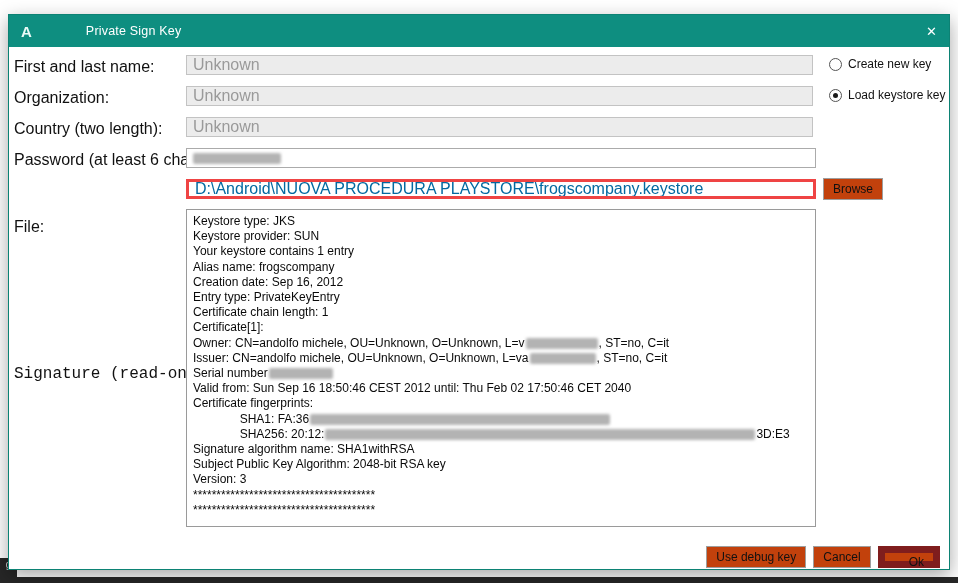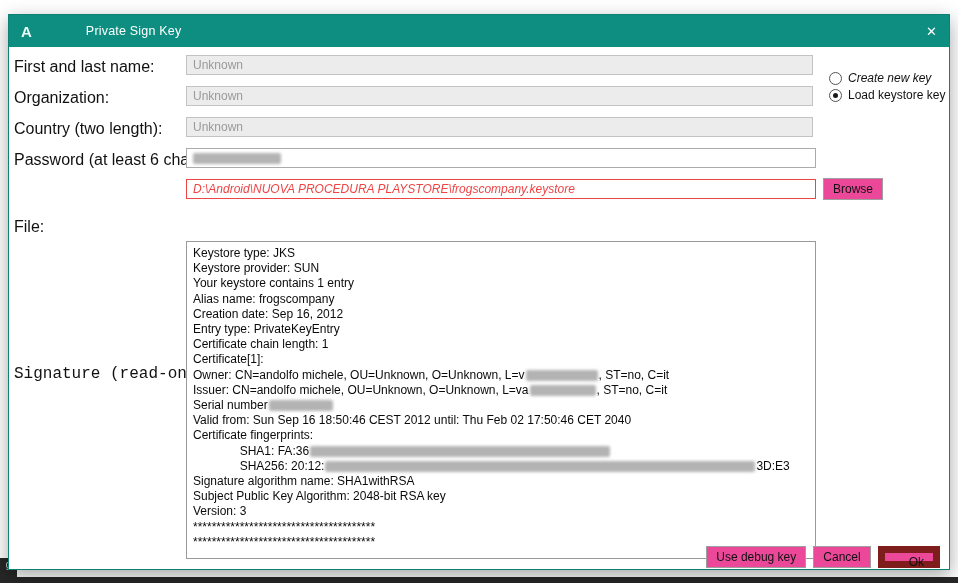--- a/index.html
+++ b/index.html
@@ -32,52 +32,52 @@
   .title-icon { font-weight: bold; font-size: 15px; margin-right: 10px; color: #eafaf7; }
   .title-text { font-size: 12.5px; letter-spacing: .2px; padding-left: 44px; }
   .close-btn { margin-left: auto; font-size: 13px; width: 34px; text-align: right; cursor: pointer; }
 
   .dlg-body { position: relative; height: 522px; background: #ffffff; }
 
   .flabel { position: absolute; left: 5px; font-size: 16px; color: #111111; white-space: nowrap; }
 
   .txt {
     position: absolute; height: 20px;
-    font-family: "Liberation Sans", sans-serif; font-size: 12px;
+    font-family: "Liberation Sans", sans-serif; font-size: 16px;
     padding: 0 6px;
   }
   .txt-disabled { background: #ececec; border: 1px solid #c3c3c3; color: #9a9a9a; }
-  .txt-active  { background: #ffffff; border: 1px solid #ef4444; color: #ef4444; font-style: italic; }
+  .txt-active  { background: #ffffff; border: 3px solid #ef4444; color: #0369a1; }
 
   .pwd {
     position: absolute; left: 177px; top: 101px; width: 630px; height: 20px;
     background: #ffffff; border: 1px solid #ababab;
     display: flex; align-items: center; padding: 0 5px; cursor: text;
   }
 
   .redact {
     display: inline-block; height: 11px; background: #b3b3b3;
     border-radius: 2px; filter: blur(1.6px); vertical-align: middle;
     margin: 0 1px;
   }
   .pwd .redact { width: 88px; }
 
   .btn {
-    background: #ec4899; border: 1px solid #9e9e9e; color: #111111;
+    background: #c2410c; border: 1px solid #9e9e9e; color: #111111;
     font-family: "Liberation Sans", sans-serif; font-size: 12px;
     padding: 2px 9px; height: 22px; cursor: pointer;
   }
   .browse { position: absolute; left: 814px; top: 131px; }
 
   .sigbox {
     position: absolute; left: 177px; top: 162px; width: 630px; height: 318px;
     border: 1px solid #9a9a9a; background: #ffffff;
     padding: 4px 6px; overflow: hidden;
     font-size: 12px; line-height: 15.2px; color: #0a0a0a;
-    white-space: pre; tab-size: 14; margin-top: 32px;
+    white-space: pre; tab-size: 14;
   }
   .sig-line { white-space: pre; }
 
   .radio-row {
     position: absolute; left: 820px; display: flex; align-items: center; gap: 6px;
     font-size: 12px; color: #111111; cursor: pointer; white-space: nowrap;
   }
   .radio-dot {
     width: 13px; height: 13px; min-width: 13px;
     border: 1px solid #555555; border-radius: 50%; background: #ffffff; position: relative;
@@ -119,21 +119,21 @@
 
     <div class="pwd">
       <span class="redact"></span>
     </div>
 
     <input class="txt txt-active" style="left: 177px; top: 132px; width: 630px;" value="D:\Android\NUOVA PROCEDURA PLAYSTORE\frogscompany.keystore">
     <button class="btn browse">Browse</button>
 
     <div class="sigbox"><div class="sig-line">Keystore type: JKS</div><div class="sig-line">Keystore provider: SUN</div><div class="sig-line">Your keystore contains 1 entry</div><div class="sig-line">Alias name: frogscompany</div><div class="sig-line">Creation date: Sep 16, 2012</div><div class="sig-line">Entry type: PrivateKeyEntry</div><div class="sig-line">Certificate chain length: 1</div><div class="sig-line">Certificate[1]:</div><div class="sig-line">Owner: CN=andolfo michele, OU=Unknown, O=Unknown, L=v<span class="redact" style="width: 72px;"></span>, ST=no, C=it</div><div class="sig-line">Issuer: CN=andolfo michele, OU=Unknown, O=Unknown, L=va<span class="redact" style="width: 66px;"></span>, ST=no, C=it</div><div class="sig-line">Serial number<span class="redact" style="width: 64px;"></span></div><div class="sig-line">Valid from: Sun Sep 16 18:50:46 CEST 2012 until: Thu Feb 02 17:50:46 CET 2040</div><div class="sig-line">Certificate fingerprints:</div><div class="sig-line">	SHA1: FA:36<span class="redact" style="width: 300px;"></span></div><div class="sig-line">	SHA256: 20:12:<span class="redact" style="width: 430px;"></span>3D:E3</div><div class="sig-line">Signature algorithm name: SHA1withRSA</div><div class="sig-line">Subject Public Key Algorithm: 2048-bit RSA key</div><div class="sig-line">Version: 3</div><div class="sig-line">***************************************</div><div class="sig-line">***************************************</div></div>
 
-    <div class="radio-row" style="top:24px;font-style:italic;">
+    <div class="radio-row" style="top:10px;">
       <span class="radio-dot"></span>
       <span>Create new key</span>
     </div>
     <div class="radio-row" style="top:41px;">
       <span class="radio-dot checked"></span>
       <span>Load keystore key</span>
     </div>
 
     <div class="footer-btns">
       <button class="btn">Use debug key</button>

